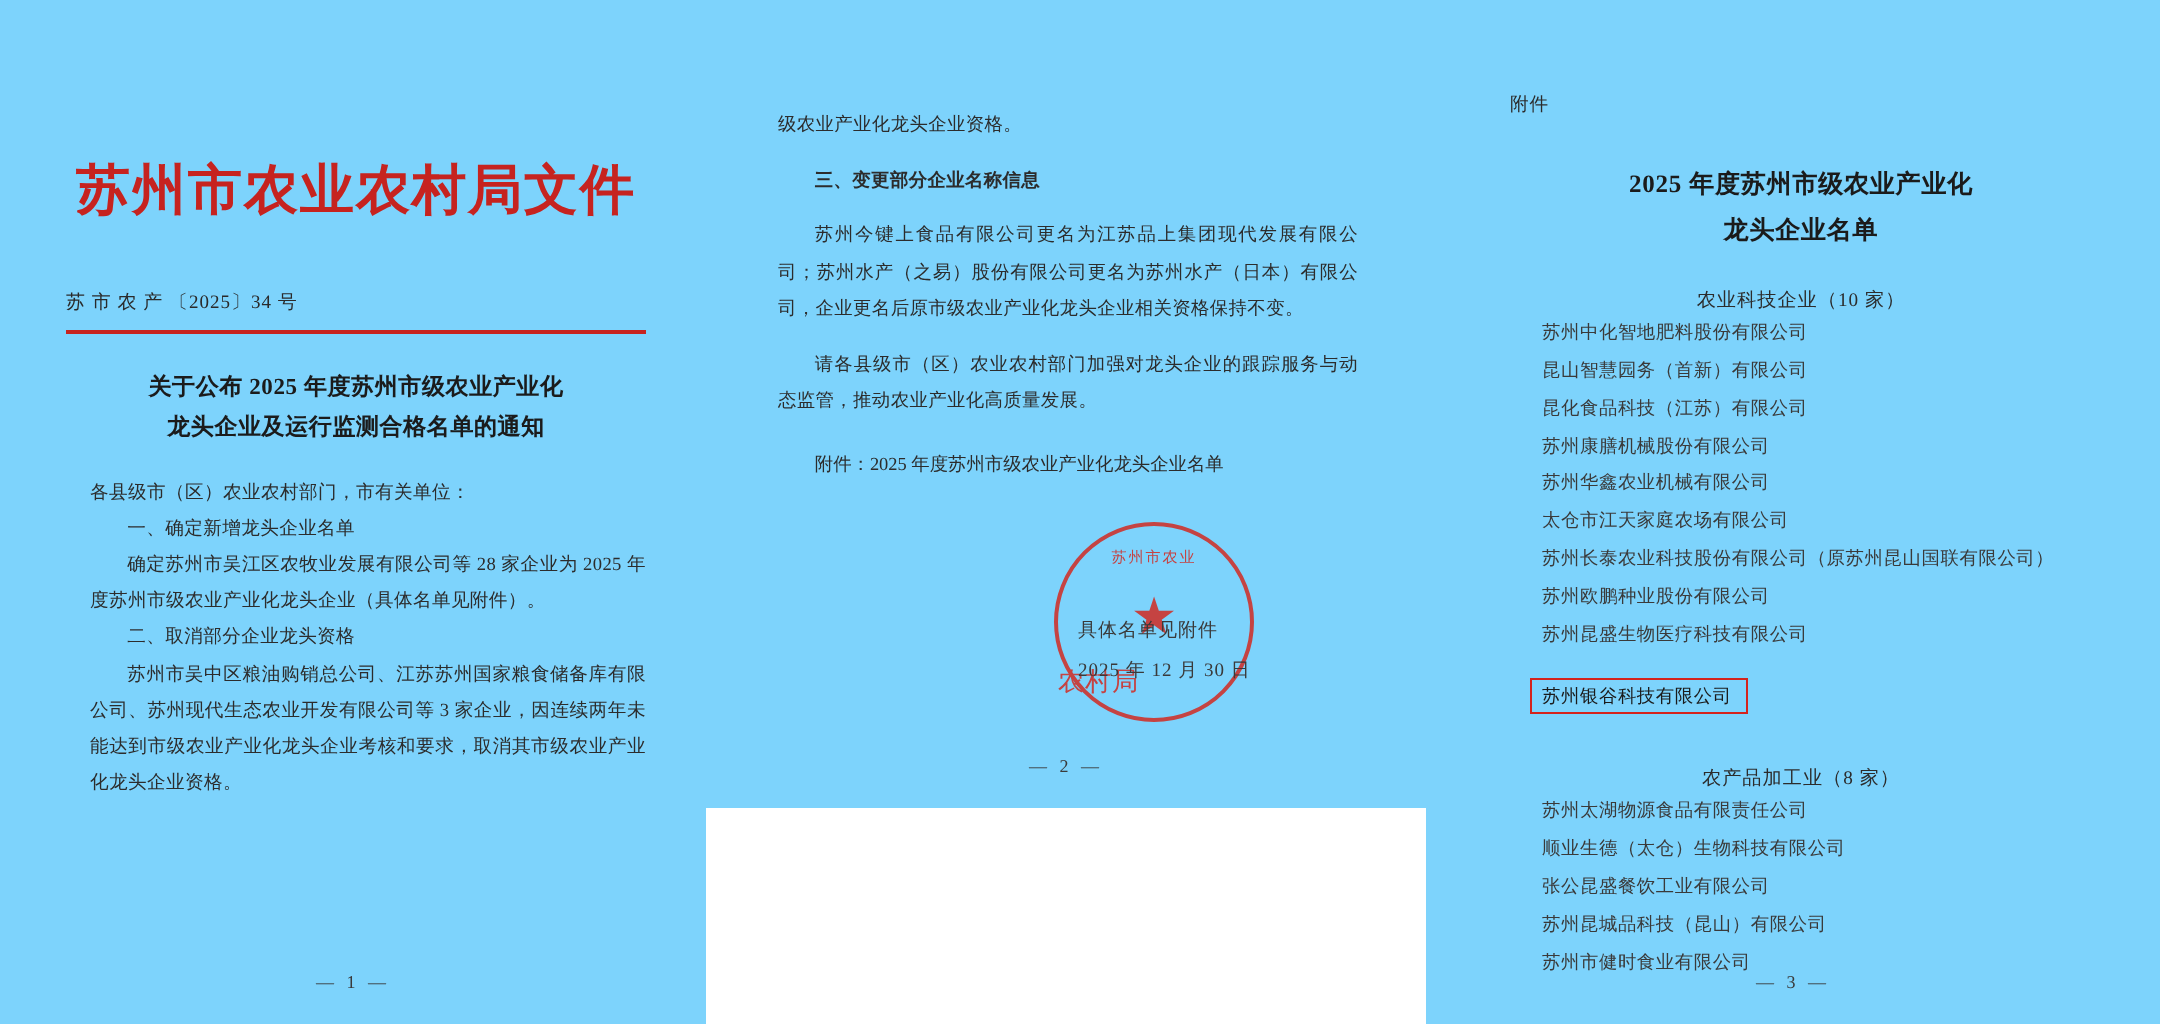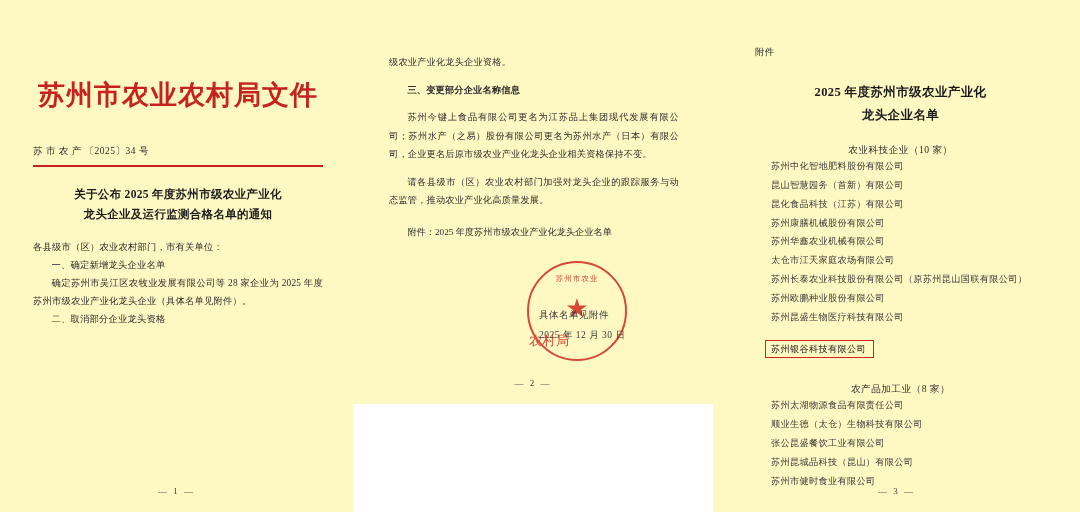--- a/index.html
+++ b/index.html
@@ -14,21 +14,21 @@
     overflow: hidden;
   }
   .sheet-row {
     display: flex;
     width: 1080px;
     height: 512px;
     gap: 0;
   }
   .page {
     position: relative;
-    background: #fef9c3;
+    background: #7dd3fc;
     box-sizing: border-box;
     overflow: hidden;
   }
   .page.p1 { width: 353px; height: 512px; }
   .page.p2 { width: 360px; height: 404px; }
   .page.p3 { width: 367px; height: 512px; }
 
   .page-inner {
     position: absolute;
     box-sizing: border-box;
@@ -72,21 +72,21 @@
   }
   .doc-body {
     margin-top: 14px;
     font-size: 9.3px;
     color: #2c2c2c;
     line-height: 1.95;
     letter-spacing: 0.2px;
     text-align: justify;
   }
   .doc-body p {
-    margin: 0 0 0 0;
+    margin: 0 0 0 12px;
   }
   .indent2 { text-indent: 2em; }
   .page-num {
     position: absolute;
     bottom: 16px;
     left: 0;
     right: 0;
     text-align: center;
     font-size: 9px;
     color: #3a3a3a;
@@ -232,20 +232,21 @@
       <div class="red-rule"></div>
       <div class="doc-title">
         <div>关于公布 2025 年度苏州市级农业产业化</div>
         <div>龙头企业及运行监测合格名单的通知</div>
       </div>
       <div class="doc-body">
         <p>各县级市（区）农业农村部门，市有关单位：</p>
         <p class="indent2">一、确定新增龙头企业名单</p>
         <p class="indent2">确定苏州市吴江区农牧业发展有限公司等 28 家企业为 2025 年度苏州市级农业产业化龙头企业（具体名单见附件）。</p>
         <p class="indent2">二、取消部分企业龙头资格</p>
+        <p class="indent2">苏州市吴中区粮油购销总公司、江苏苏州国家粮食储备库有限公司、苏州现代生态农业开发有限公司等 3 家企业，因连续两年未能达到市级农业产业化龙头企业考核和要求，取消其市级农业产业化龙头企业资格。</p>
       </div>
     </div>
     <div class="page-num">— 1 —</div>
   </div>
 
   <div class="page p2">
     <div class="page-inner p2-inner">
       <div class="p2-body">
         <p>级农业产业化龙头企业资格。</p>
         <p class="p2-heading">三、变更部分企业名称信息</p>

